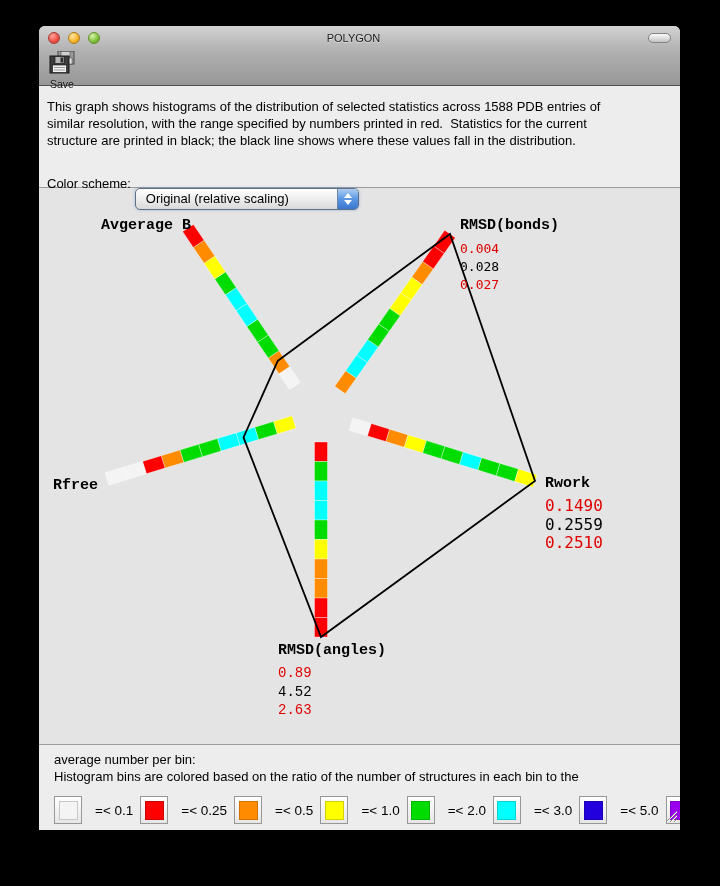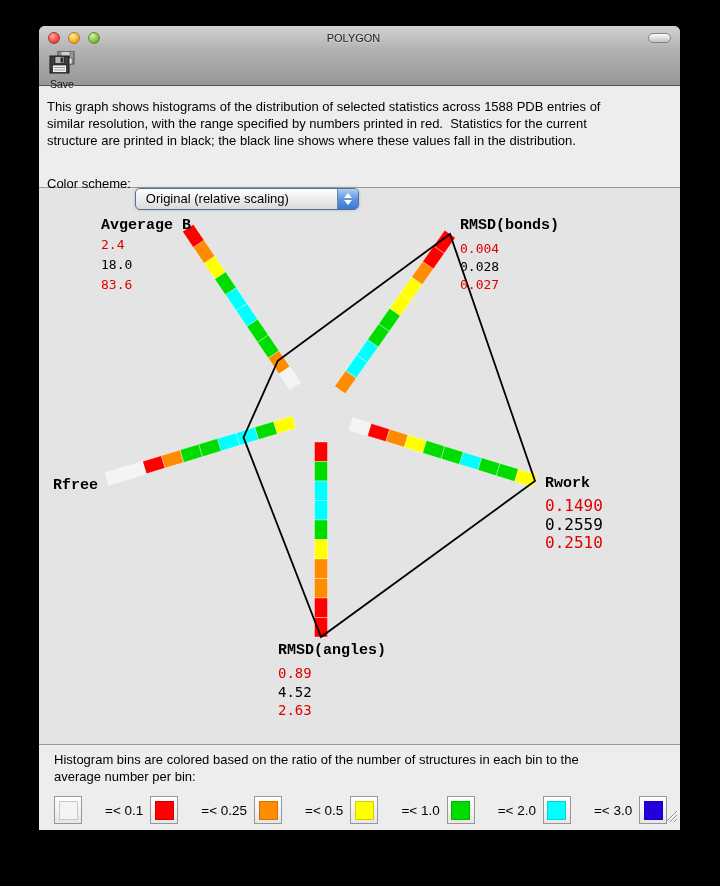--- a/index.html
+++ b/index.html
@@ -63,40 +63,40 @@
   
   .legend-panel { height:84px; background:#ededed; padding:6px 0 0 15px; position:relative; }
   .legend-line { font-size:13px; line-height:17px; color:#000; white-space:pre; }
   .bins-row { margin-top:11px; display:flex; align-items:center; white-space:nowrap;
               overflow:hidden; }
   .bin { display:flex; align-items:center; margin-right:7px; }
   .swatch { width:28px; height:28px; border:1px solid #979797;
             background:linear-gradient(#ffffff,#e6e6e6); display:flex;
             align-items:center; justify-content:center; }
   .swatch-inner { width:19px; height:19px; border:1px solid rgba(0,0,0,0.18); }
-  .bin-label { font-size:13.5px; color:#000; margin-left:23px; }
+  .bin-label { font-size:13.5px; color:#000; margin-left:13px; }
   .resize-grip { position:absolute; right:2px; bottom:2px; }
 
   
   #chart-overlay { position:absolute; left:0; top:0; z-index:5; pointer-events:none; }
 
   
   .stats { position:absolute; z-index:6; pointer-events:none; }
   .axis-label { font-family:Liberation Mono, monospace; font-weight:bold;
                 font-size:15px; line-height:16px; color:#000; }
   .val { font-family:"DejaVu Sans Mono", monospace; color:#000; }
   .val.red { color:#e00000; }
   .stats-avgb   { left:101px; top:218px; }
   .stats-avgb .vals   { margin-top:1px; }  .stats-avgb .val   { font-size:13px; line-height:20px; }
   .stats-bonds  { left:460px; top:218px; }
   .stats-bonds .vals  { margin-top:6px; }  .stats-bonds .val  { font-size:13px; line-height:18px; }
   .stats-rwork  { left:545px; top:476px; }
   .stats-rwork .vals  { margin-top:5px; }  .stats-rwork .val  { font-size:16px; line-height:18.5px; }
   .stats-angles { left:278px; top:643px; }
-  .stats-angles .vals { margin-top:5px; }  .stats-angles .val { font-size:14px; line-height:18.5px; }
+  .stats-angles .vals { margin-top:5px; }  .stats-angles .val { font-size:14px; line-height:18.5px;font-family:Liberation Mono, monospace; }
   .stats-rfree  { left:53px;  top:478px; }
   .stats-rfree .vals  { margin-top:3px; }  .stats-rfree .val  { font-size:16px; line-height:19px; }
 </style>
 </head>
 <body>
 
 <div class="window">
   <div class="titlebar">
     <div class="lights">
       <span class="light light-close"></span>
@@ -140,22 +140,22 @@
         </span>
       </div>
     </div>
   </div>
 
   <div class="hline"></div>
   <div class="plot-panel"></div>
   <div class="hline"></div>
 
   <div class="legend-panel">
+    <div class="legend-line">average number per bin:</div>
     <div class="legend-line">Histogram bins are colored based on the ratio of the number of structures in each bin to the</div>
-    <div class="legend-line">average number per bin:</div>
     <div class="bins-row">
       <span class="bin">
           <span class="swatch">
             <span class="swatch-inner" style="background: rgb(244, 244, 244);"></span>
           </span>
           <span class="bin-label">=&lt; 0.1</span>
         </span>
       <span class="bin">
           <span class="swatch">
             <span class="swatch-inner" style="background: rgb(254, 0, 0);"></span>
@@ -261,25 +261,20 @@
     <polygon points="198.6,444.3 179.9,450.0 183.7,462.4 202.4,456.7" fill="#00dc00" stroke="rgba(255,255,255,0.4)" stroke-width="0.9"></polygon>
     <polygon points="179.9,450.0 161.2,455.7 165.0,468.1 183.7,462.4" fill="#ff8c00" stroke="rgba(255,255,255,0.4)" stroke-width="0.9"></polygon>
     <polygon points="161.2,455.7 142.5,461.4 146.3,473.8 165.0,468.1" fill="#fe0000" stroke="rgba(255,255,255,0.4)" stroke-width="0.9"></polygon>
     <polygon points="142.5,461.4 123.8,467.1 127.6,479.5 146.3,473.8" fill="#f4f4f4" stroke="rgba(255,255,255,0.4)" stroke-width="0.9"></polygon>
     <polygon points="123.8,467.1 105.1,472.8 108.9,485.2 127.6,479.5" fill="#f4f4f4" stroke="rgba(255,255,255,0.4)" stroke-width="0.9"></polygon>
     <polygon points="277.9,360.7 450.0,234.0 535.0,481.0 321.0,637.0 243.5,437.4" fill="none" stroke="#000000" stroke-width="1.8"></polygon>
   </svg>
 
 <div class="stats stats-avgb">
   <div class="axis-label">Avgerage B</div>
-  <div class="vals">
-    <div class="val red">2.4</div>
-    <div class="val">18.0</div>
-    <div class="val red">83.6</div>
-  </div>
 </div>
 <div class="stats stats-bonds">
   <div class="axis-label">RMSD(bonds)</div>
   <div class="vals">
     <div class="val red">0.004</div>
     <div class="val">0.028</div>
     <div class="val red">0.027</div>
   </div>
 </div>
 <div class="stats stats-rwork">

